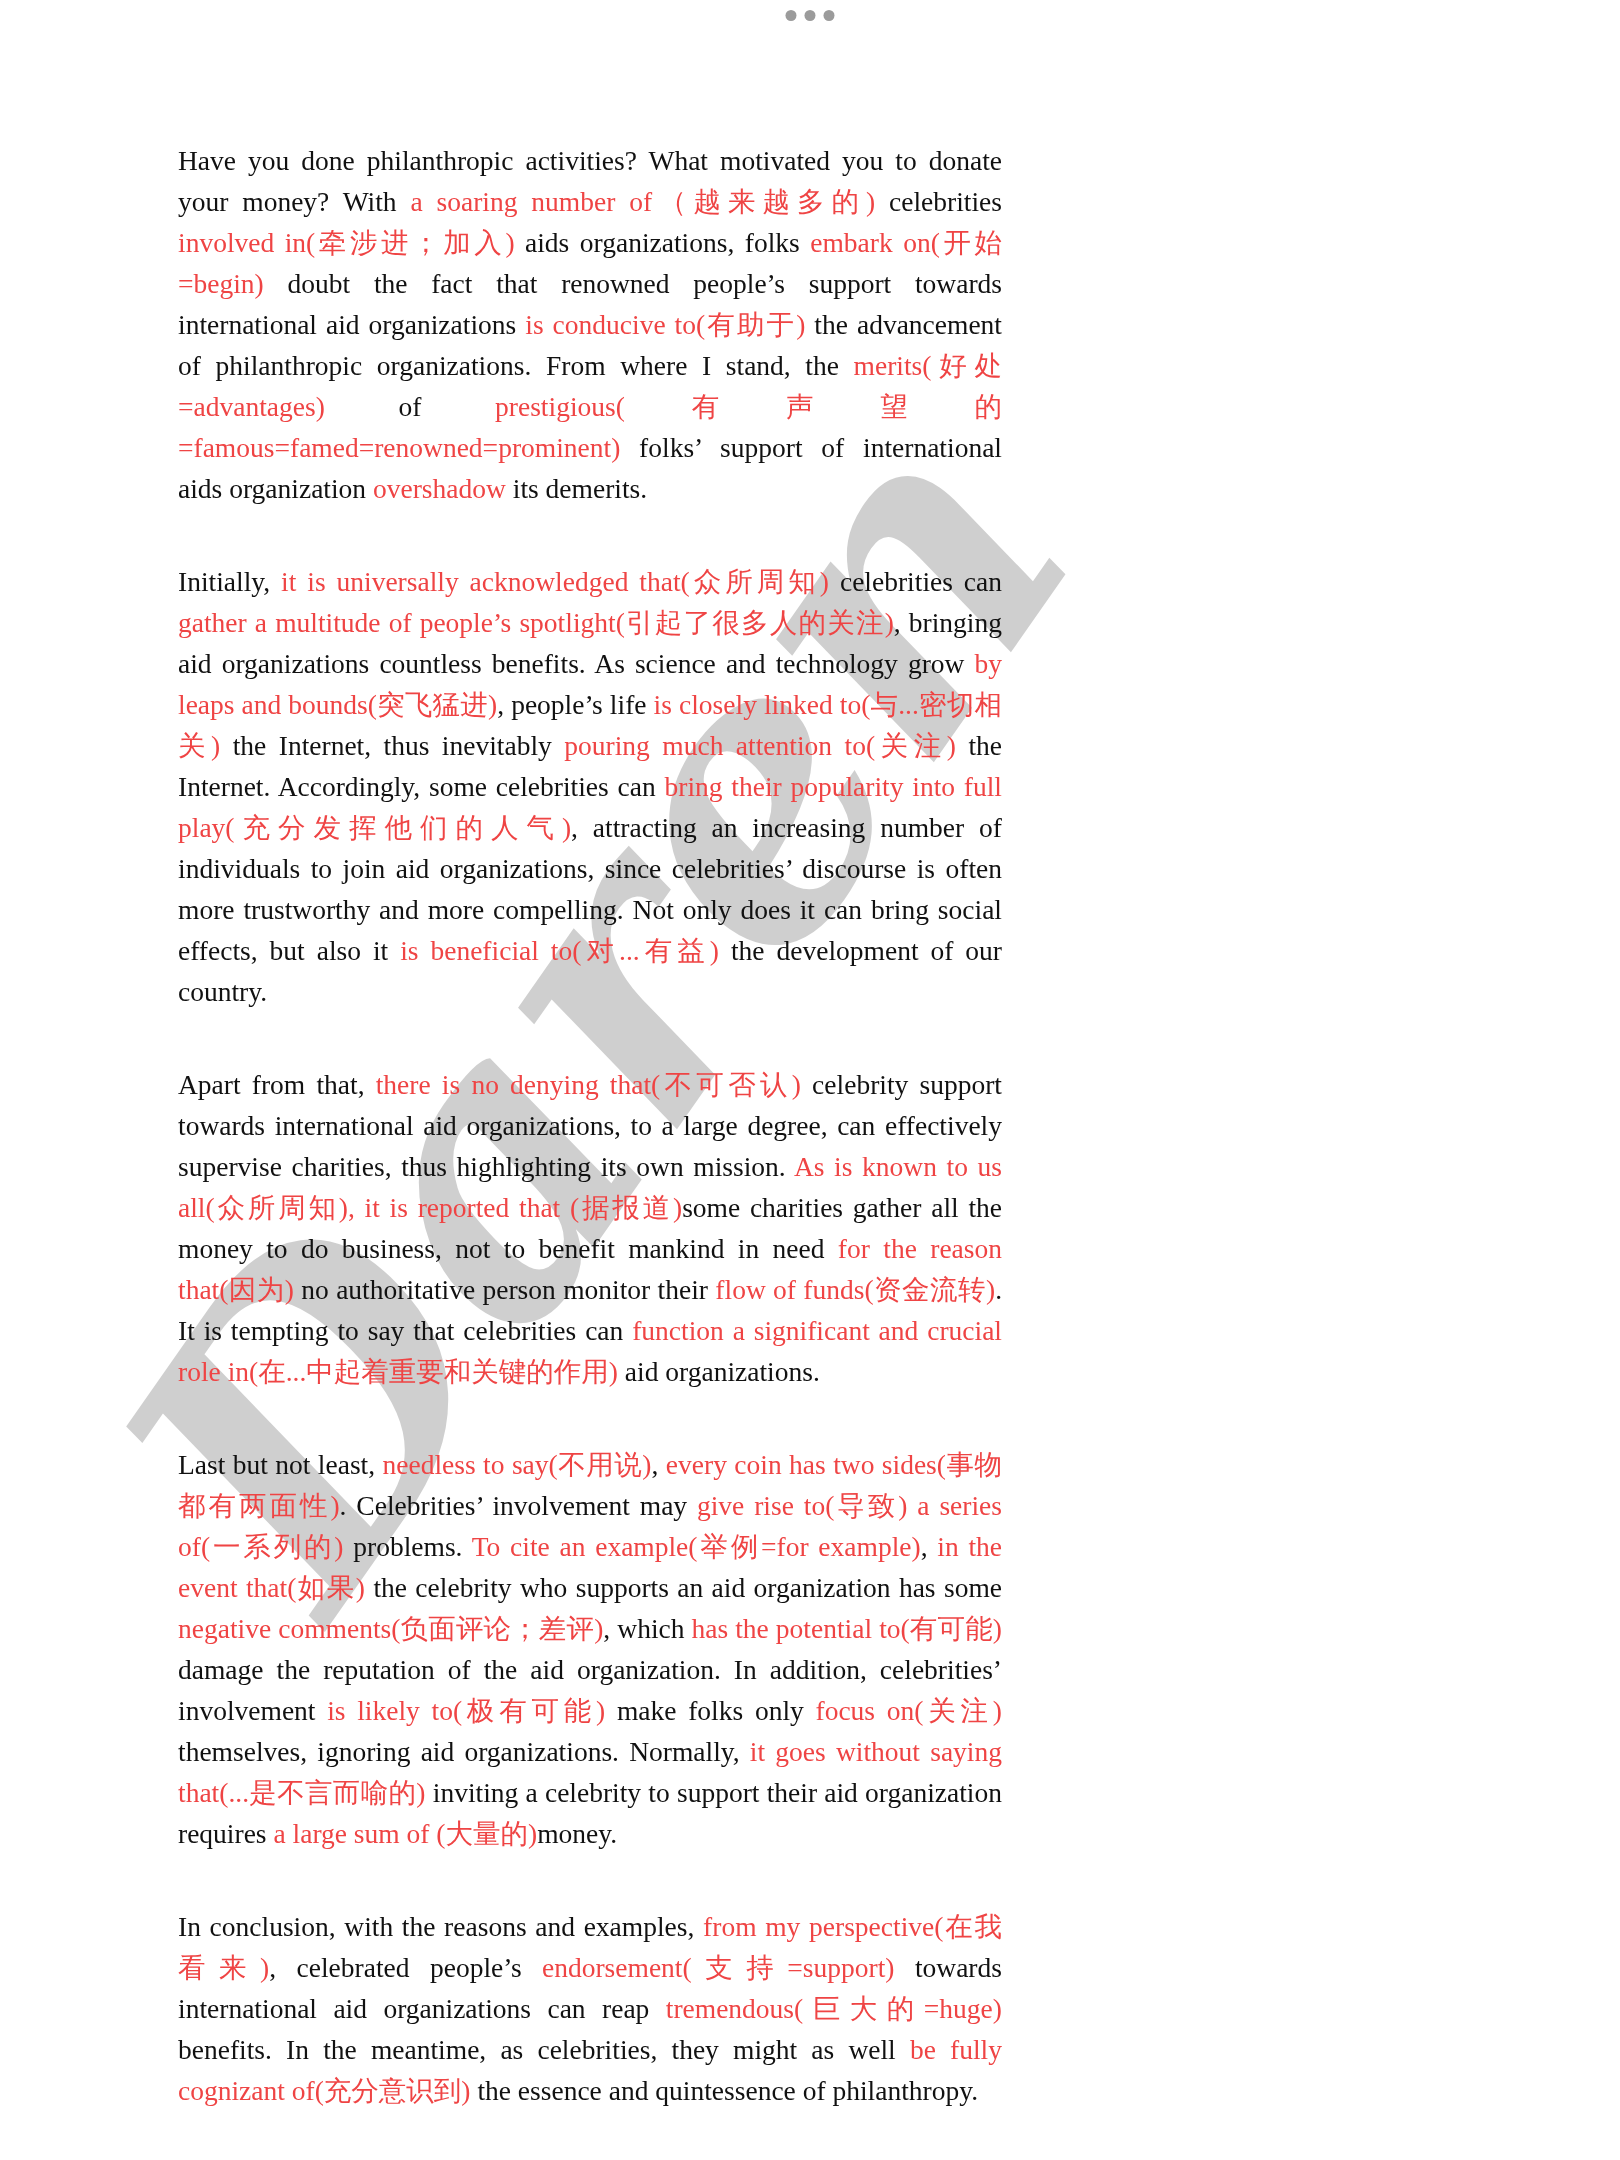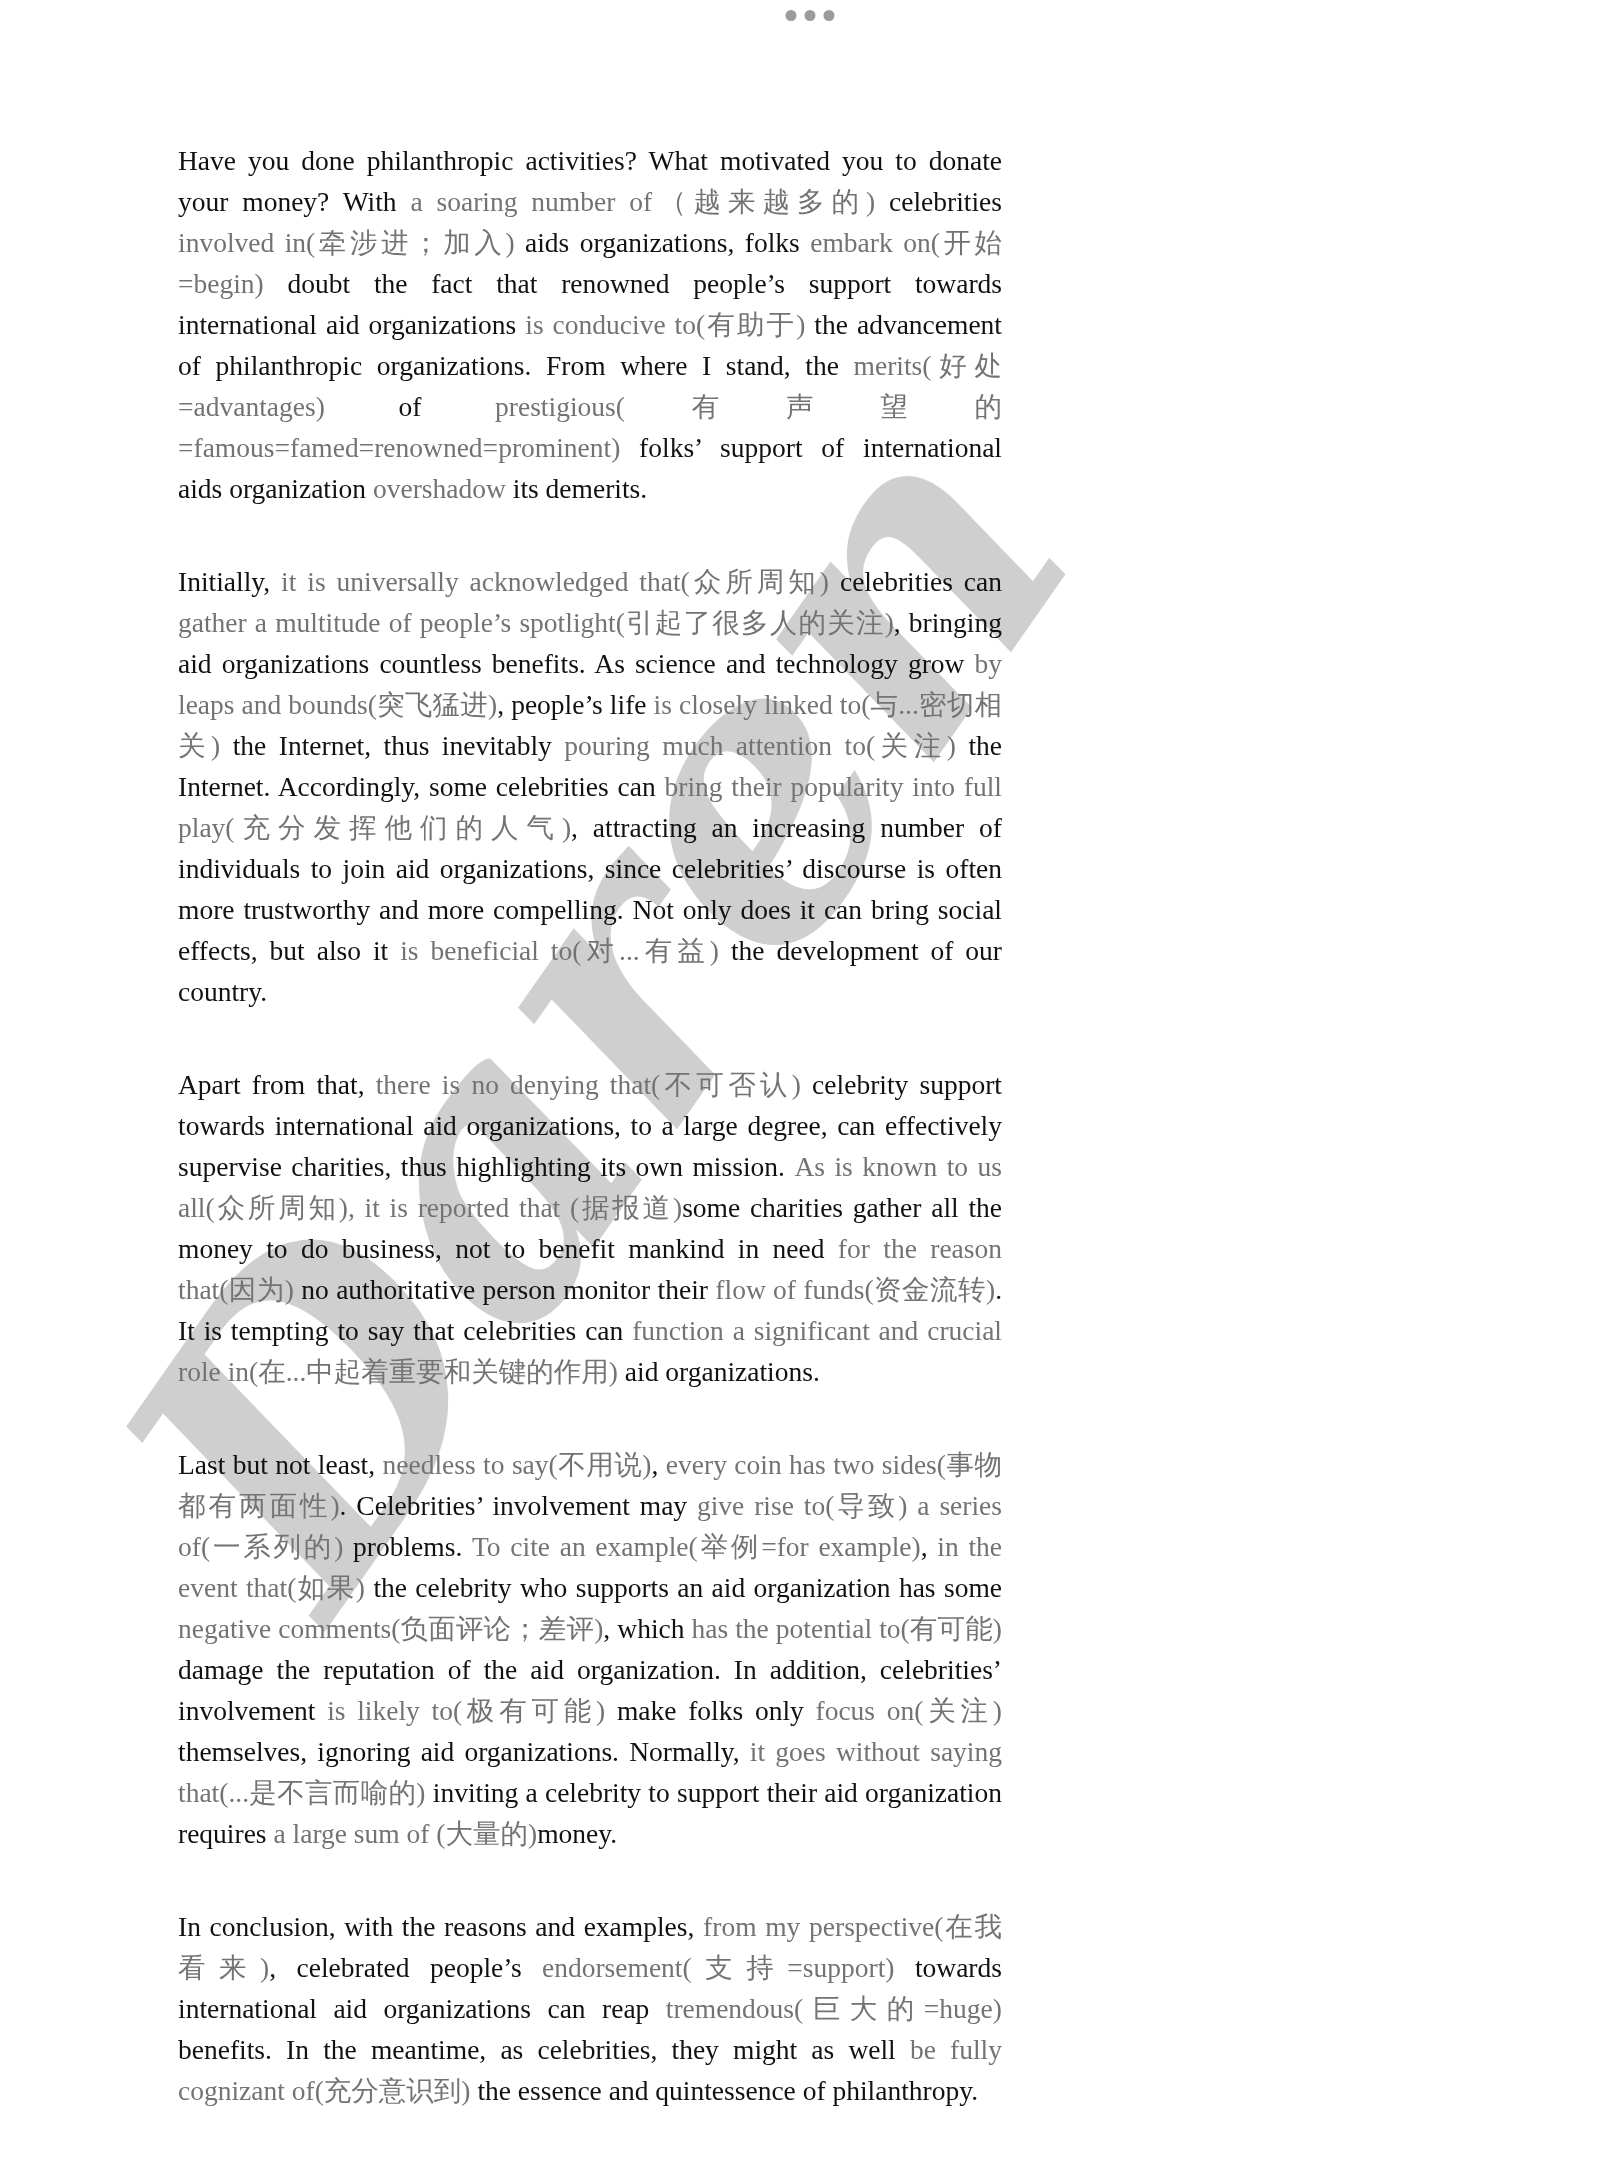--- a/index.html
+++ b/index.html
@@ -40,22 +40,22 @@
     position:relative;
     z-index:1;
     margin:140px 0 0 178px;
     width:824px;
     font-size:27.5px;
     line-height:41px;
     text-align:justify;
     color:#111111;
   }
   .essay p{margin:0 0 52px 0;}
-  .seg-k{color:#111111;font-family:Liberation Serif, serif;}
-  .seg-r{color:#737373;}
+  .seg-k{color:#111111;}
+  .seg-r{color:#ef4444;}
 </style>
 </head>
 <body>
 
 <div class="page">
 
   <div class="menu-dots">
     <span class="dot"></span>
     <span class="dot"></span>
     <span class="dot"></span>

